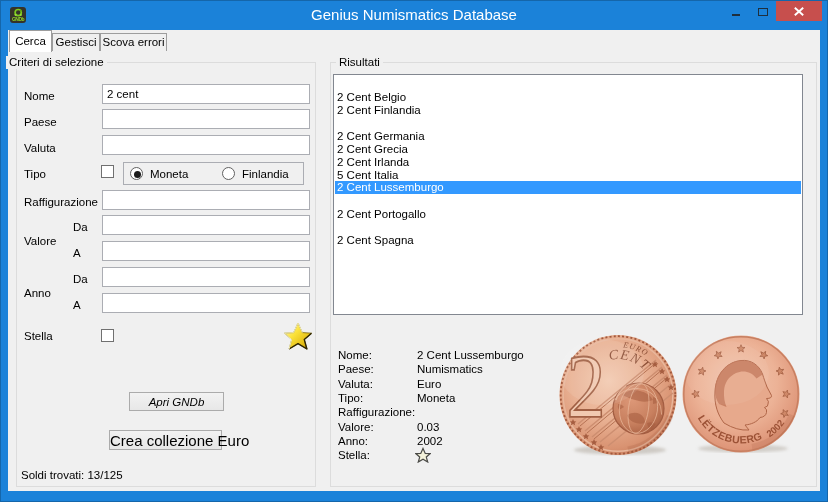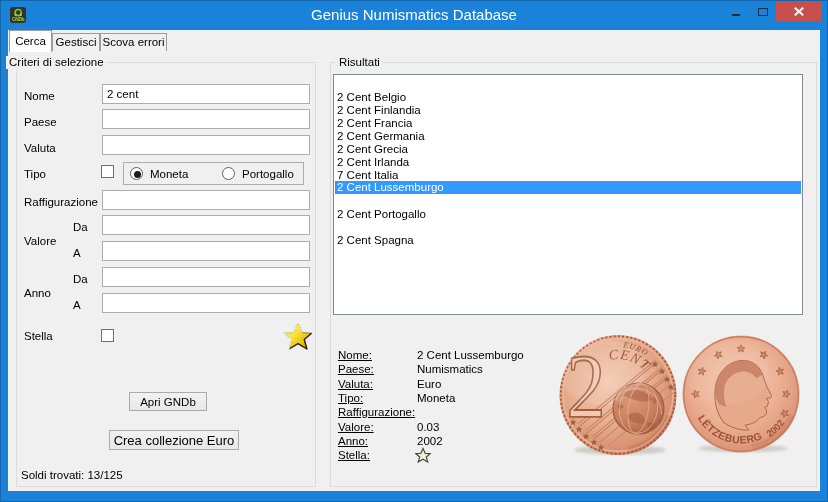--- a/index.html
+++ b/index.html
@@ -28,28 +28,28 @@
 .fld { left:102px; width:208px; height:20px; background:#fff; border:1px solid #abadb3; line-height:18px; padding-left:4px; }
 .lbl { left:24px; height:13px; line-height:13px; }
 .lbl2 { left:73px; height:13px; line-height:13px; }
 .cb { width:13px; height:13px; background:#fff; border:1px solid #707070; }
 
 #radpanel { left:123px; top:162px; width:181px; height:23px; border:1px solid #abadb3; background:#f0f0f0; }
 .radio { top:167px; width:13px; height:13px; border-radius:50%; background:#fff; border:1px solid #616161; }
 .raddot { left:134px; top:171px; width:7px; height:7px; border-radius:50%; background:#1c1c1c; }
 
 .btn { background:linear-gradient(#f2f2f2,#e7e7e7); border:1px solid #ababab; text-align:center; line-height:18px; white-space:nowrap; }
-#btn1 { left:129px; top:392px; width:78px; height:19px; }
-#btn2 { left:109px; top:430px; width:130px; height:20px; font-size:13px; line-height:19px; }
+#btn1 { left:129px; top:392px; width:95px; height:19px;font-style:italic; }
+#btn2 { left:109px; top:430px; width:113px; height:20px; font-size:15px; line-height:19px; }
 
 #listbox { left:333px; top:74px; width:470px; height:241px; background:#fff; border:1px solid #828790; }
 .li { left:3px; height:13px; line-height:13px; width:462px; }
 .lisel { background:#3399ff; color:#fff; left:1px; width:466px; padding-left:2px; }
 
-.dl { left:338px; height:14px; line-height:14px;text-decoration:underline; }
+.dl { left:338px; height:14px; line-height:14px; }
 .dv { left:417px; height:14px; line-height:14px; }
 </style>
 </head>
 <body>
 <div class="abs" id="frame"></div>
 <div class="abs" id="title">Genius Numismatics Database</div>
 <div class="abs" id="minbtn"></div>
 <div class="abs" id="maxbtn"></div>
 <div class="abs" id="closebtn"></div>
 <div class="abs edge" style="left:0;top:0;width:828px;height:1px"></div>
@@ -83,21 +83,21 @@
 <div class="abs fld" style="top:109px"></div>
 <div class="abs lbl" style="top:142px">Valuta</div>
 <div class="abs fld" style="top:135px"></div>
 <div class="abs lbl" style="top:168px">Tipo</div>
 <div class="abs cb" style="left:101px;top:165px"></div>
 <div class="abs" id="radpanel"></div>
 <div class="abs radio" style="left:130px"></div>
 <div class="abs raddot"></div>
 <div class="abs" style="left:150px;top:168px;height:13px;line-height:13px">Moneta</div>
 <div class="abs radio" style="left:222px"></div>
-<div class="abs" style="left:242px;top:168px;height:13px;line-height:13px">Portogallo</div>
+<div class="abs" style="left:242px;top:168px;height:13px;line-height:13px">Finlandia</div>
 <div class="abs lbl" style="top:196px">Raffigurazione</div>
 <div class="abs fld" style="top:190px"></div>
 <div class="abs lbl2" style="top:221px">Da</div>
 <div class="abs fld" style="top:215px"></div>
 <div class="abs lbl" style="top:235px">Valore</div>
 <div class="abs lbl2" style="top:247px">A</div>
 <div class="abs fld" style="top:241px"></div>
 <div class="abs lbl2" style="top:273px">Da</div>
 <div class="abs fld" style="top:267px"></div>
 <div class="abs lbl" style="top:287px">Anno</div>
@@ -118,25 +118,24 @@
   <path d="M28.5 11.2 L21.3 17.6 L23.9 27 L15 21.6 L6.1 27" fill="none" stroke="#2e2500" stroke-width="1.4" stroke-linejoin="round"></path>
   <path d="M6.1 27 L8.7 17.6 L1.5 11.2 L10.7 10.6 L15 1 L19.3 10.6" fill="none" stroke="#fff9c0" stroke-width="0.9"></path>
 </svg>
 <div class="abs btn" id="btn1">Apri GNDb</div>
 <div class="abs btn" id="btn2">Crea collezione Euro</div>
 <div class="abs" style="left:21px;top:469px">Soldi trovati: 13/125</div>
 
 <div class="abs" id="listbox">
   <div class="abs li" style="top:16px">2 Cent Belgio</div>
   <div class="abs li" style="top:29px">2 Cent Finlandia</div>
-  <div class="abs li" style="top:42px">2 Cent Francia</div>
   <div class="abs li" style="top:55px">2 Cent Germania</div>
   <div class="abs li" style="top:68px">2 Cent Grecia</div>
   <div class="abs li" style="top:81px">2 Cent Irlanda</div>
-  <div class="abs li" style="top:94px">7 Cent Italia</div>
+  <div class="abs li" style="top:94px">5 Cent Italia</div>
   <div class="abs li lisel" style="top:106px">2 Cent Lussemburgo</div>
   <div class="abs li" style="top:133px">2 Cent Portogallo</div>
   <div class="abs li" style="top:159px">2 Cent Spagna</div>
 </div>
 
 <div class="abs dl" style="top:348px">Nome:</div>
 <div class="abs dv" style="top:348px">2 Cent Lussemburgo</div>
 <div class="abs dl" style="top:362px">Paese:</div>
 <div class="abs dv" style="top:362px">Numismatics</div>
 <div class="abs dl" style="top:377px">Valuta:</div>

